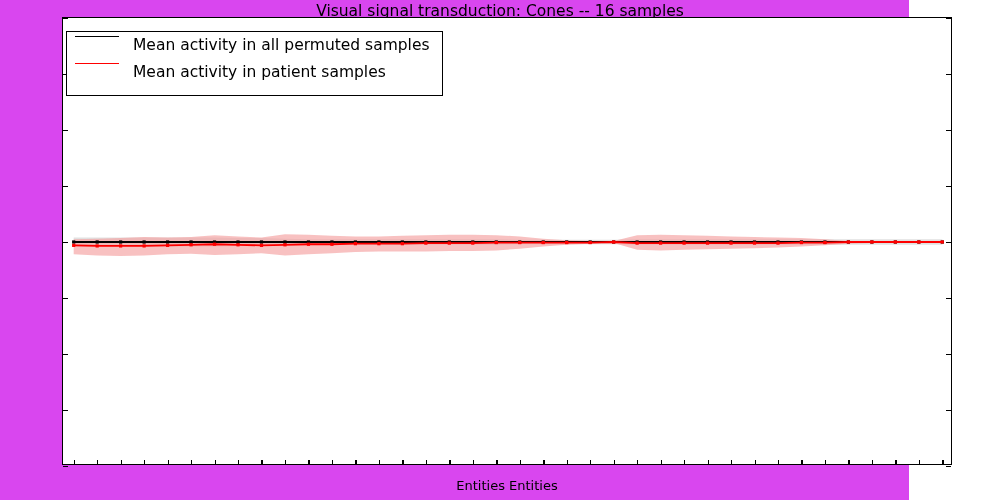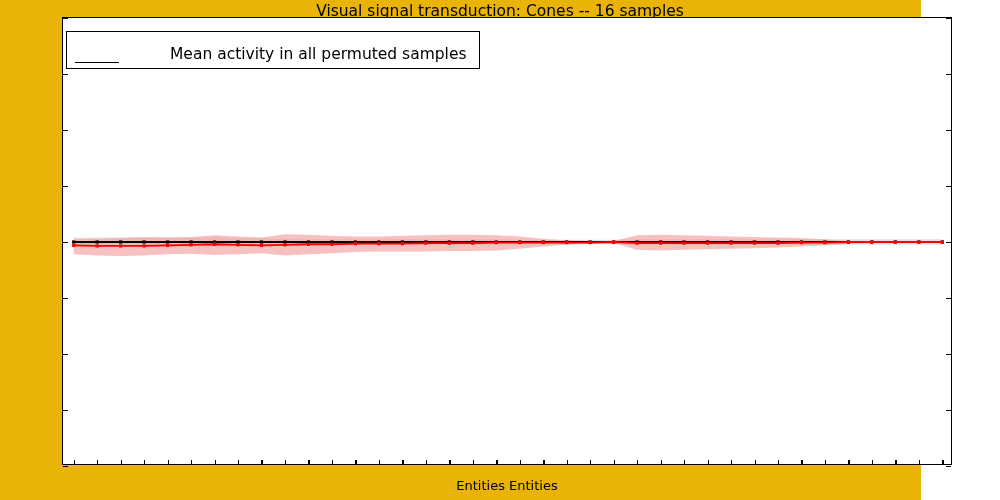--- a/index.html
+++ b/index.html
@@ -1,17 +1,17 @@
 <!DOCTYPE html>
 <html><head>
 <meta charset="utf-8">
 <style>
   html,body{margin:0;padding:0;background:#ffffff;}
   body{width:1000px;height:500px;overflow:hidden;font-family:"DejaVu Sans",sans-serif;}
-  #root{position:relative;width:909px;height:500px;background:#eab308;padding-left:12px;}
+  #root{position:relative;width:909px;height:500px;background:#d946ef;}
 
   .chart-title{
     position:absolute;left:0;top:2px;width:1000px;text-align:center;
     font-size:15.5px;color:#000;font-family:"DejaVu Sans",sans-serif;
     letter-spacing:0px;
   }
 
   
   .plot-frame{
     position:absolute;left:62px;top:17px;width:890px;height:448px;
@@ -34,21 +34,21 @@
 
   .xticklabels{position:absolute;left:62px;top:0;width:890px;height:0;}
 
   
   .legend{
     position:absolute;left:66px;top:31px;
     border:1.3px solid #000;background:#fff;
     padding:4px 12px 5px 8px;box-sizing:border-box;
     z-index:9;
   }
-  .legend-row{display:flex;align-items:flex-end;height:27px;gap:37px;}
+  .legend-row{display:flex;align-items:flex-start;height:27px;}
   .legend-line{display:inline-block;width:44px;height:0;border-top:1.6px solid #000;margin-right:14px;}
   .legend-line.red{border-top-color:#ff0000;}
   .legend-text{font-size:15.5px;color:#000;font-family:"DejaVu Sans",sans-serif;white-space:nowrap;}
 </style>
 </head>
 <body>
 
 <div id="root">
 
   <div class="chart-title">Visual signal transduction: Cones -- 16 samples</div>
@@ -202,15 +202,19 @@
 
   <div class="xlabel-axis">Entities Entities</div>
 
   <div class="xticklabels" id="xticklabels"></div>
 
   <div class="legend">
     <div class="legend-row">
       <span class="legend-line"></span>
       <span class="legend-text">Mean activity in all permuted samples</span>
     </div>
+    <div class="legend-row">
+      <span class="legend-line red"></span>
+      <span class="legend-text">Mean activity in patient samples</span>
+    </div>
   </div>
 
 </div>
 
 </body></html>

